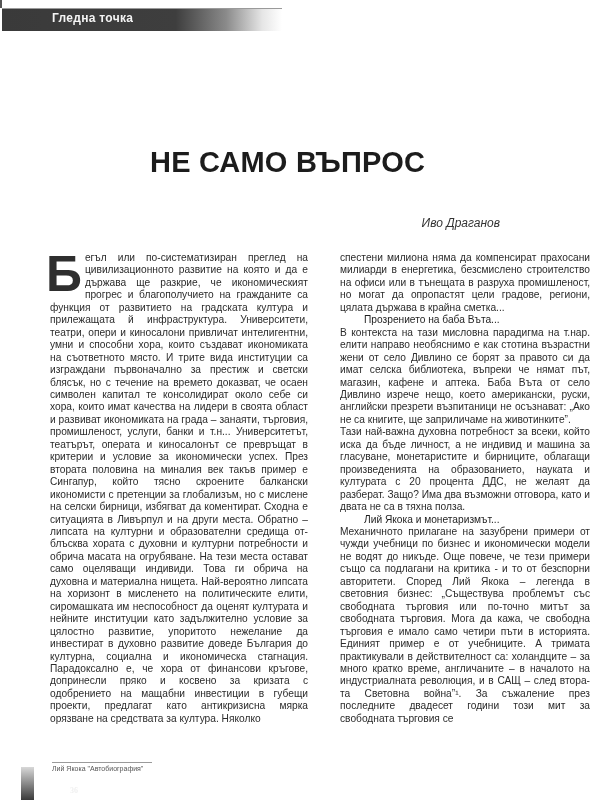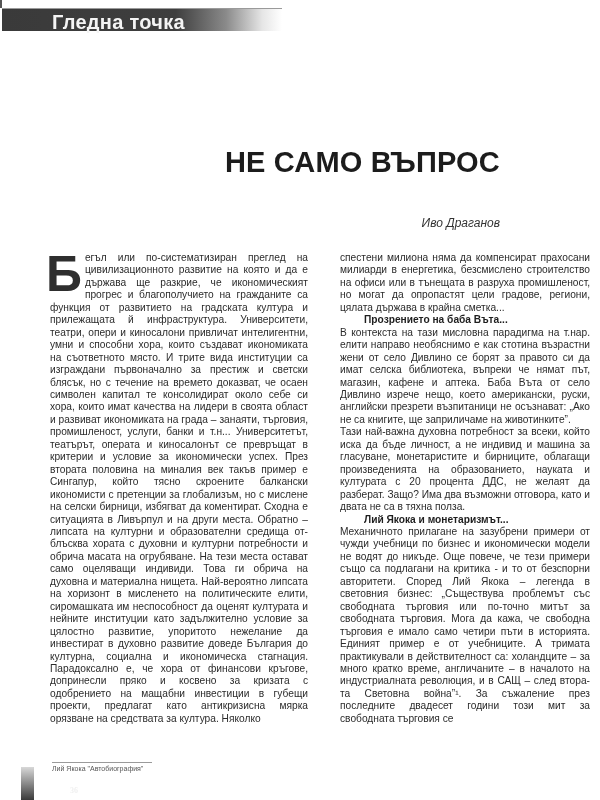--- a/index.html
+++ b/index.html
@@ -2,35 +2,35 @@
 <html><head>
 <meta charset="utf-8">
 <style>
   html, body { margin:0; padding:0; background:#ffffff; }
   body { width:600px; height:800px; position:relative; overflow:hidden;
          font-family:"Liberation Sans", sans-serif; color:#2a2a2a; }
   .topline { position:absolute; left:0; top:0; width:2px; height:8px; background:#555; }
   .header-bar { position:absolute; left:2px; top:8px; width:280px; height:22px;
     background:linear-gradient(to right,#3a3a3a 0%,#3e3e3e 62%,#8a8a8a 80%,#e6e6e6 93%,#ffffff 100%);
     border-top:1px solid #9a9a9a; }
-  .header-bar span { position:absolute; left:50px; top:2px; font-size:20px; font-weight:bold;
+  .header-bar span { position:absolute; left:50px; top:2px; font-size:12px; font-weight:bold;
     color:#f4f4f4; letter-spacing:0.3px; font-family:"Liberation Sans", sans-serif; }
-  .title { position:absolute; left:150px; top:146px; width:350px; text-align:right;
+  .title { position:absolute; left:150px; top:146px; width:350px; text-align:left;
     font-size:29px; font-weight:bold; line-height:33px; color:#1c1c1c;
     font-family:"Liberation Sans", sans-serif; letter-spacing:0.2px; }
   .author { position:absolute; left:150px; top:216px; width:350px; text-align:right;
     font-size:12px; font-style:italic; color:#333; }
   .col { position:absolute; top:252px; font-size:10.2px; line-height:12.45px;
     text-align:justify; color:#2b2b2b; hyphens:manual; }
   .col-left { left:50px; width:258px; }
   .col-right { left:340px; width:250px; }
   .col p { margin:0; }
   .dropcap { float:left; font-size:50px; line-height:40px; font-weight:bold; color:#2e2e2e;
     margin:2px 3px 0 -4px; font-family:"Liberation Sans", sans-serif; }
-  .subhead { font-weight:bold; color:#1e1e1e;padding-left:24px; }
+  .subhead { font-weight:normal; color:#1e1e1e;padding-left:24px; }
   .foot-rule { position:absolute; left:52px; top:762px; width:100px; height:1px; background:#9a9a9a; }
   .footnote { position:absolute; left:52px; top:765px; font-size:7px; color:#555; }
   .page-bar { position:absolute; left:21px; top:767px; width:13px; height:33px;
     background:linear-gradient(to bottom,#d8d8d8 0%,#8a8a8a 50%,#3a3a3a 100%); }
   .page-num { position:absolute; left:22px; top:786px; font-size:8px; color:#f0f0f0;
     font-family:"Liberation Serif", serif; font-weight:bold;padding-left:48px; }
 </style>
 </head>
 <body>
 

